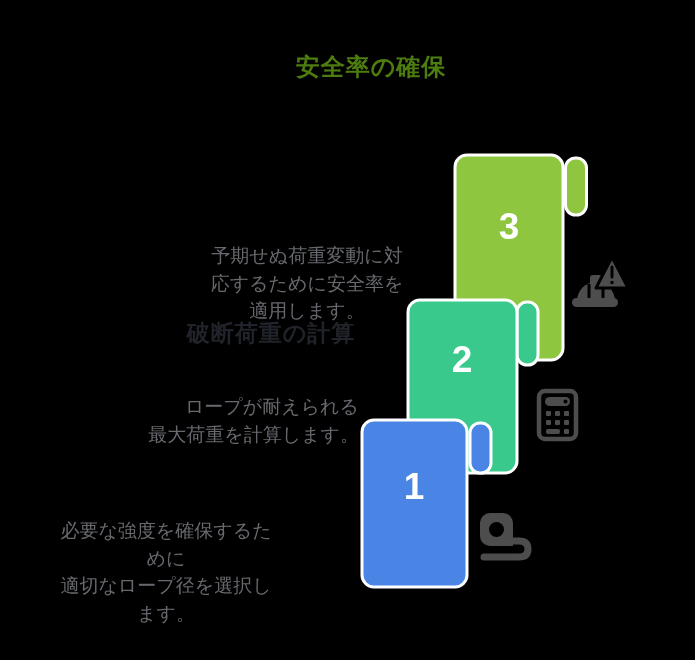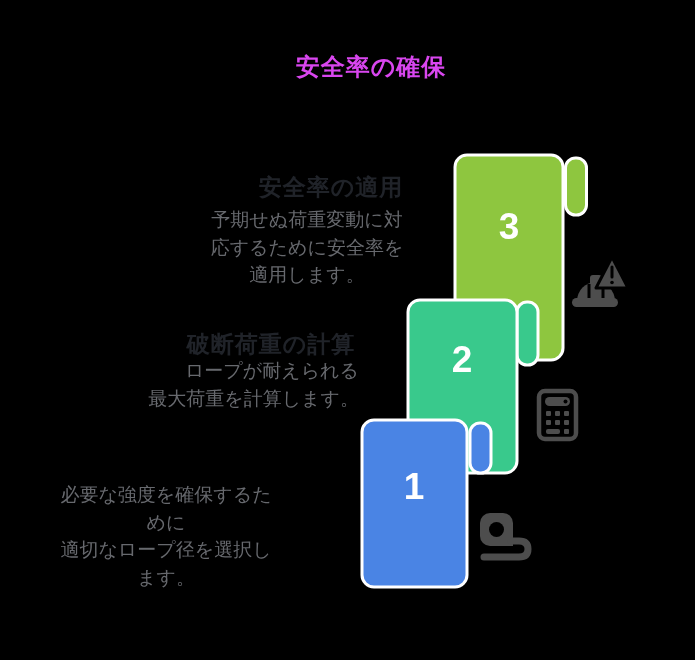--- a/index.html
+++ b/index.html
@@ -15,43 +15,44 @@
     position: absolute;
     left: 0; top: 0;
   }
   .page-title {
     position: absolute;
     left: 271px; top: 51px; width: 200px;
     text-align: center;
     font-size: 24px;
     font-weight: bold;
     letter-spacing: 1px;
-    color: #d946ef;
+    color: #4d7c0f;
   }
   .step-heading {
     position: absolute;
     width: 200px;
     text-align: center;
     font-size: 23px;
     font-weight: bold;
     letter-spacing: 1px;
     color: #202329;
   }
   .step-desc {
     position: absolute;
     width: 230px;
     text-align: center;
     font-size: 19px;
     line-height: 27.5px;
     color: #67696E;
     white-space: pre-line;
+    margin-top: 36px;
   }
   .heading-3 { left: 231px; top: 172px; }
   .desc-3    { left: 192px; top: 206px; }
-  .heading-2 { left: 171px; top: 329px; }
+  .heading-2 { left: 171px; top: 318px; }
   .desc-2    { left: 129px; top: 357px; text-align: right; }
   .heading-1 { left: 124px; top: 433px; }
   .desc-1    { left: 51px;  top: 481px; }
   .step-num {
     position: absolute;
     width: 60px;
     text-align: center;
     font-size: 37px;
     line-height: 40px;
     font-weight: bold;
@@ -110,21 +111,20 @@
     <g>
       <rect x="480" y="513" width="33" height="33" rx="10" fill="#4D4D4D"></rect>
       <rect x="498" y="531" width="15" height="15" fill="#4D4D4D"></rect>
       <circle cx="496.5" cy="529.5" r="7.5" fill="#000000"></circle>
       <path d="M511 541 H519 Q528 541 528 549 Q528 557 519 557 H484" stroke="#4D4D4D" stroke-width="7" fill="none" stroke-linecap="round"></path>
     </g>
   </svg>
 
   <div class="page-title">安全率の確保</div>
 
-  <div class="step-heading heading-3">安全率の適用</div>
   <div class="step-desc desc-3">予期せぬ荷重変動に対
 応するために安全率を
 適用します。</div>
 
   <div class="step-heading heading-2">破断荷重の計算</div>
   <div class="step-desc desc-2">ロープが耐えられる
 最大荷重を計算します。</div>
 
   <div class="step-desc desc-1">必要な強度を確保するために
 適切なロープ径を選択します。</div>

